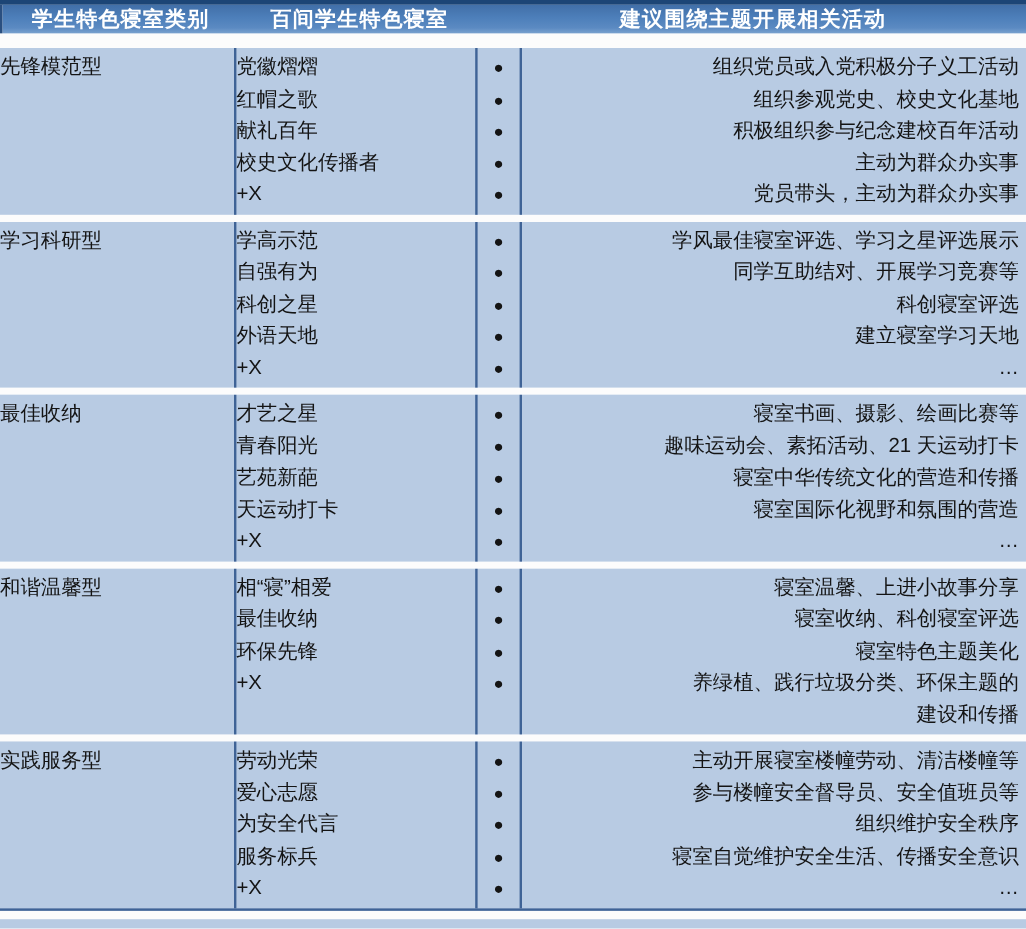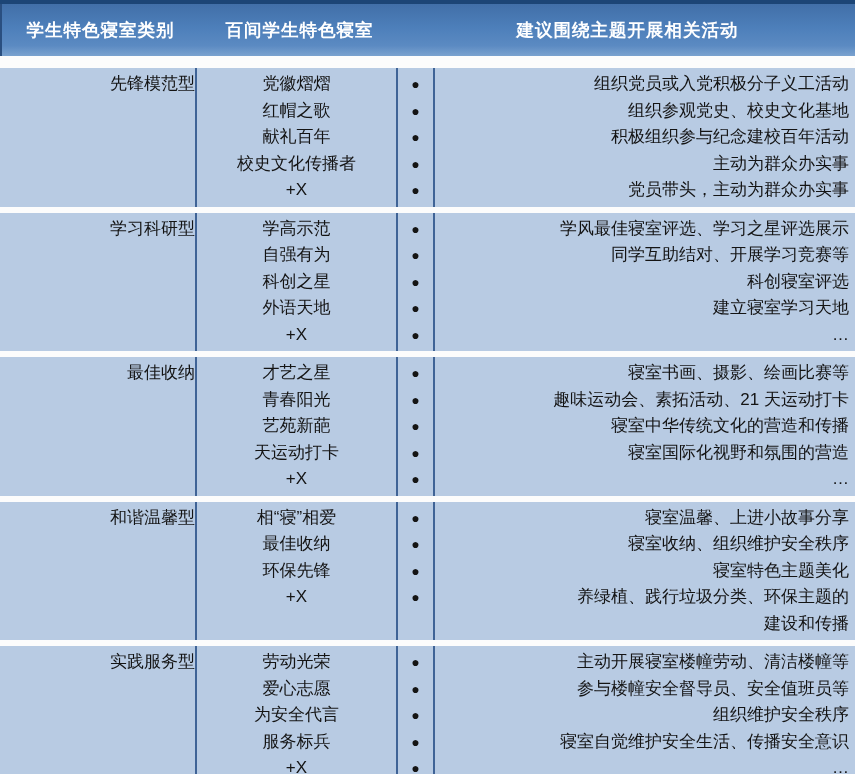--- a/index.html
+++ b/index.html
@@ -26,21 +26,21 @@
     flex-direction: column;
     overflow: hidden;
   }
   .top-strip {
     height: 4px;
     background: var(--header-top);
     flex: 0 0 auto;
   }
   .header-row {
     flex: 0 0 auto;
-    height: 52px;
+    height: 24px;
     display: grid;
     grid-template-columns: 197px 201px 1fr;
     background: linear-gradient(to bottom, #416fa8 0%, var(--header-blue) 45%, #5b8ac2 80%, var(--header-blue-light) 100%);
     border-left: 2px solid #2a4f80;
   }
   .header-cell {
     color: var(--header-text);
     font-size: 17.5px;
     font-weight: bold;
     display: flex;
@@ -57,22 +57,22 @@
   .rows { display: flex; flex-direction: column; flex: 1 1 auto; }
   .block {
     background: var(--body-blue);
     display: grid;
     grid-template-columns: 197px 201px 37px 1fr;
     min-height: 139px;
     border-bottom: 6px solid var(--band-white);
   }
   .block:last-child { border-bottom: 2px solid var(--line-blue); }
   .cell { padding: 3px 0; }
-  .cat-cell { border-right: 2px solid var(--line-blue); text-align: right; margin-left: 32px; }
-  .dorm-cell { border-right: 2px solid var(--line-blue); text-align: center; }
+  .cat-cell { border-right: 2px solid var(--line-blue); text-align: left; }
+  .dorm-cell { border-right: 2px solid var(--line-blue); text-align: left; }
   .bullet-cell { border-right: 2px solid var(--line-blue); text-align: center; }
   .act-cell { padding-left: 12px; padding-right: 6px; text-align: right; }
   .line {
     line-height: 26.5px;
     font-size: 17px;
     font-weight: 500;
     color: var(--text-dark);
     white-space: nowrap;
   }
   .bullet-line { font-size: 14px; }
@@ -188,21 +188,21 @@
         </div>
     <div class="cell bullet-cell">
           <div class="line bullet-line">●</div>
           <div class="line bullet-line">●</div>
           <div class="line bullet-line">●</div>
           <div class="line bullet-line">●</div>
           <div class="line bullet-line"></div>
         </div>
     <div class="cell act-cell">
           <div class="line activity-line">寝室温馨、上进小故事分享</div>
-          <div class="line activity-line">寝室收纳、组织维护安全秩序</div>
+          <div class="line activity-line">寝室收纳、科创寝室评选</div>
           <div class="line activity-line">寝室特色主题美化</div>
           <div class="line activity-line">养绿植、践行垃圾分类、环保主题的</div>
           <div class="line activity-line">建设和传播</div>
         </div>
   </div>
 
   <div class="block">
     <div class="cell cat-cell">
       <div class="cat-label">实践服务型</div>
     </div>

